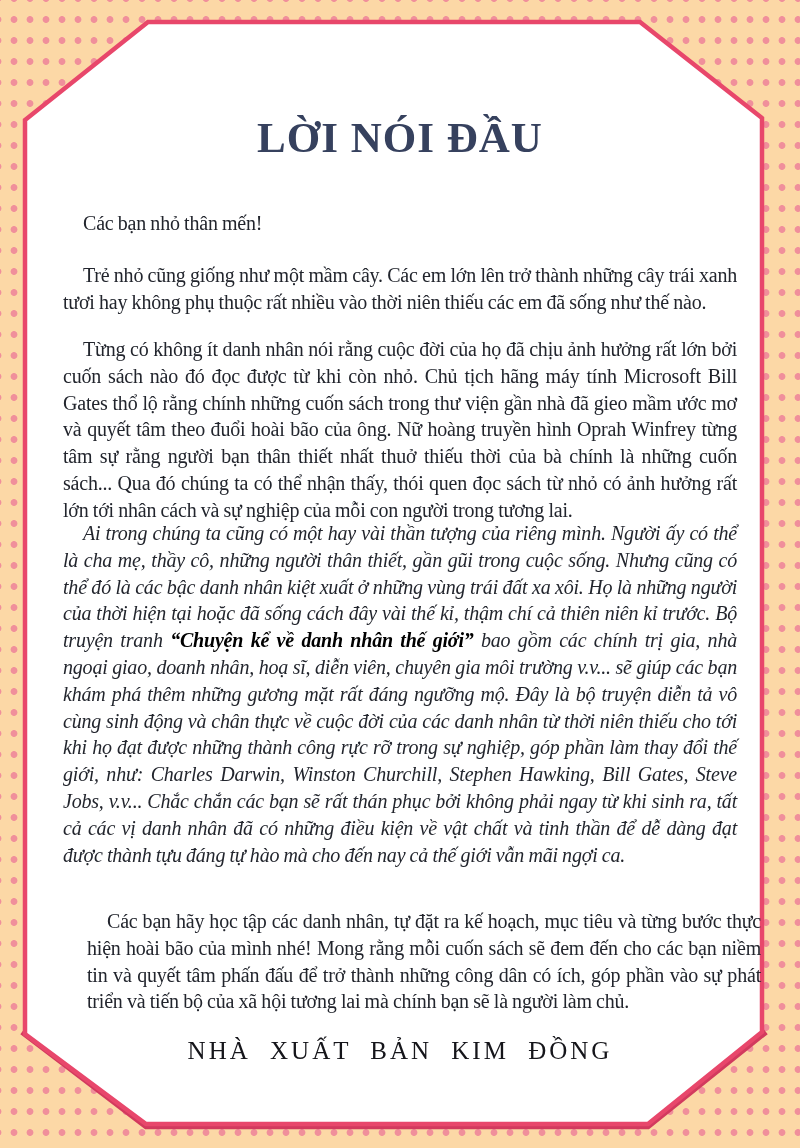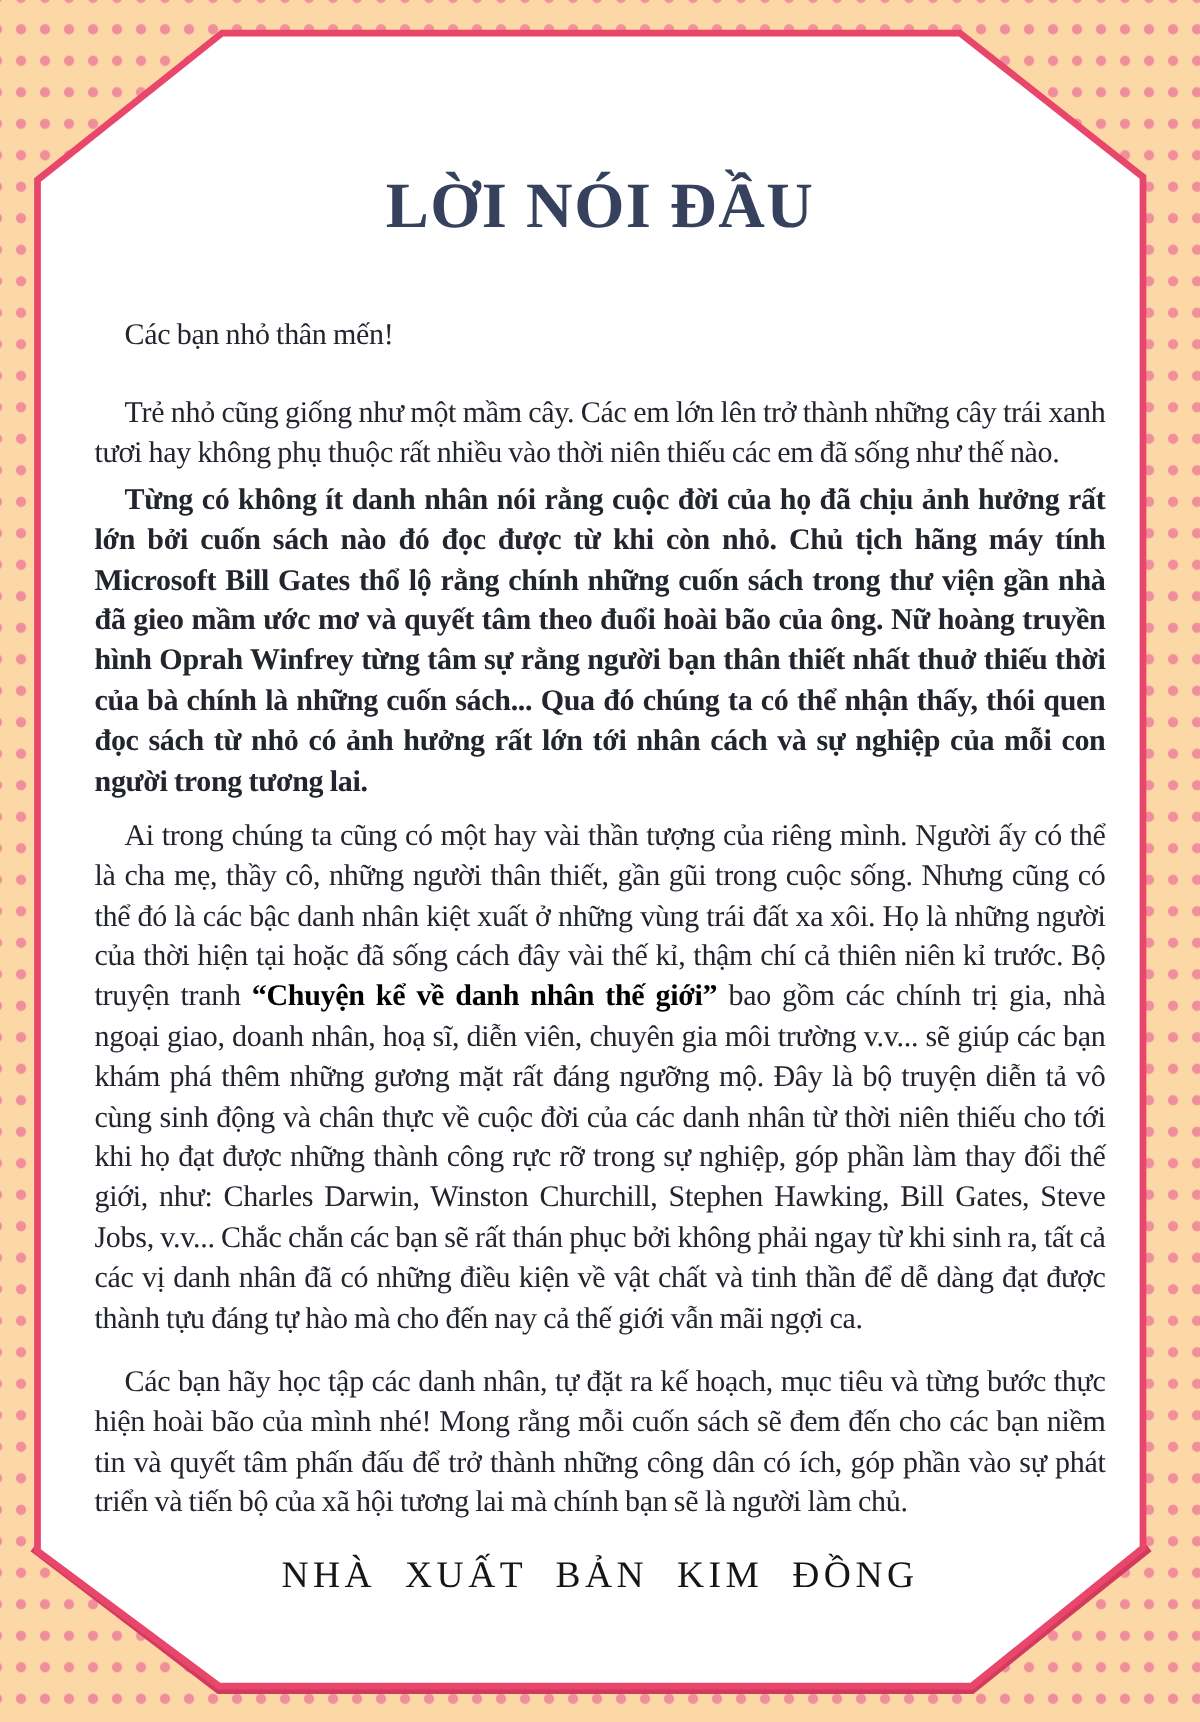--- a/index.html
+++ b/index.html
@@ -25,23 +25,23 @@
   .body-text{
     position:absolute;left:63px;width:674px;
     margin:0;
     color:#22252d;
     font-size:20px;line-height:26.8px;
     letter-spacing:-0.2px;word-spacing:-0.5px;
     text-align:justify;text-indent:20px;
   }
   .greeting{top:210px;text-align:left;}
   .p1{top:262px;}
-  .p2{top:320px;font-weight:bold;}
-  .p3{top:544px;}
-  .p4{top:908px;}
+  .p2{top:336px;}
+  .p3{top:520px;font-style:italic;}
+  .p4{top:908px;margin-left:24px;}
   .p3 strong{font-weight:bold;color:#000;}
   .publisher{
     position:absolute;left:63px;top:1034px;width:674px;
     margin:0;text-align:center;
     font-family:Liberation Serif, serif;
     font-size:25px;line-height:34px;font-weight:500;
     letter-spacing:3px;word-spacing:10px;
     color:#15151a;
   }
 </style>

